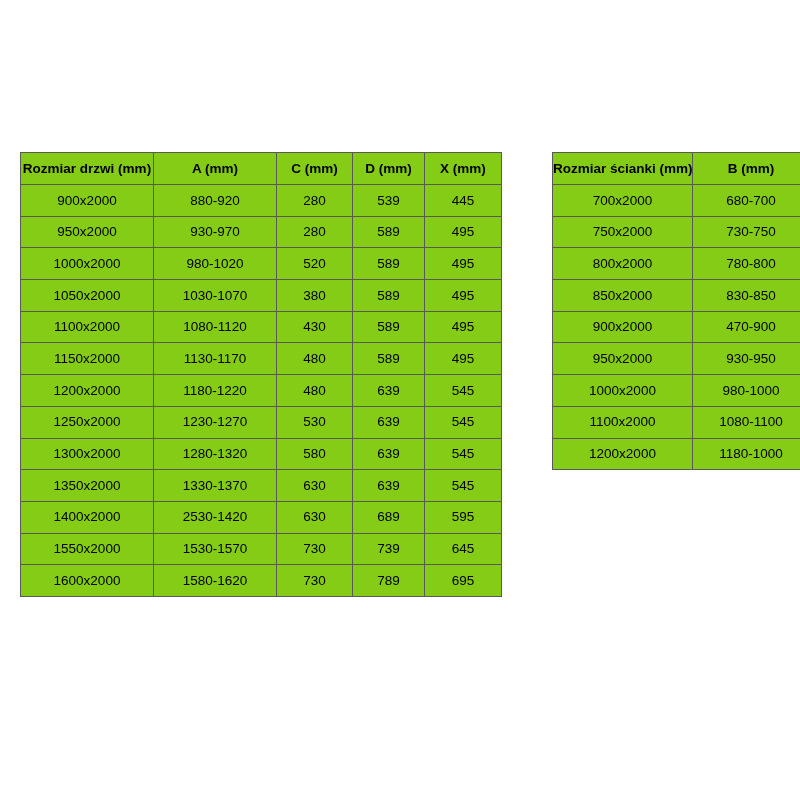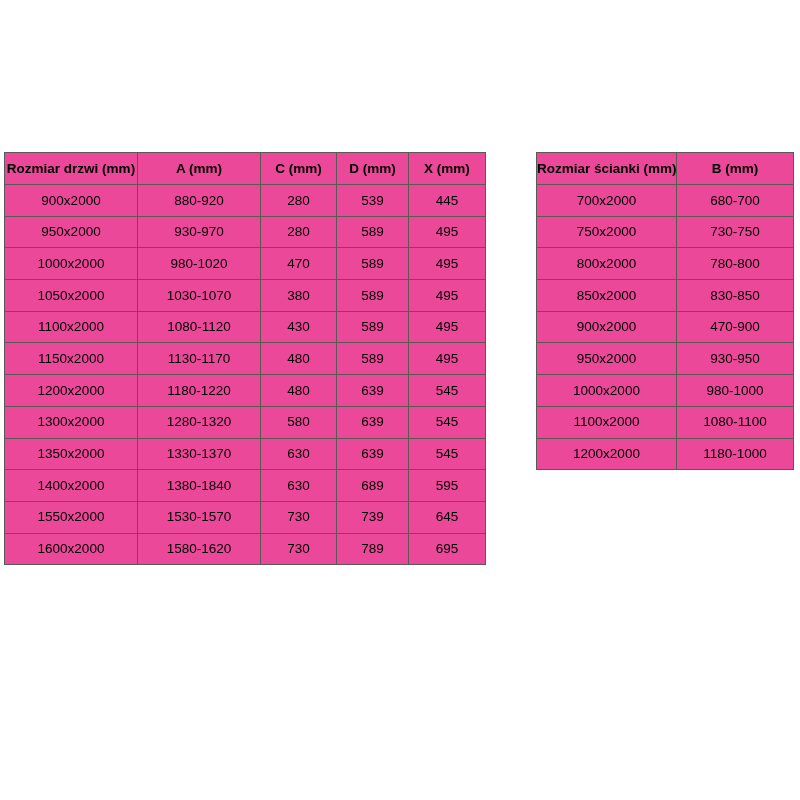--- a/index.html
+++ b/index.html
@@ -11,21 +11,22 @@
     width: 800px;
     height: 800px;
     position: relative;
     font-family: "Liberation Sans", sans-serif;
     color: #000000;
   }
   table.spec-table {
     position: absolute;
     border-collapse: collapse;
     table-layout: fixed;
-    background: #ec4899;
+    background: #84cc16;
+    margin-left: 16px;
   }
   table.spec-table th,
   table.spec-table td {
     border: 1px solid #595959;
     text-align: center;
     vertical-align: middle;
     padding: 0;
     font-size: 13.5px;
     line-height: 1;
     color: #000000;
@@ -89,21 +90,21 @@
       <tr>
         <td>950x2000</td>
         <td>930-970</td>
         <td>280</td>
         <td>589</td>
         <td>495</td>
       </tr>
       <tr>
         <td>1000x2000</td>
         <td>980-1020</td>
-        <td>470</td>
+        <td>520</td>
         <td>589</td>
         <td>495</td>
       </tr>
       <tr>
         <td>1050x2000</td>
         <td>1030-1070</td>
         <td>380</td>
         <td>589</td>
         <td>495</td>
       </tr>
@@ -122,36 +123,43 @@
         <td>495</td>
       </tr>
       <tr>
         <td>1200x2000</td>
         <td>1180-1220</td>
         <td>480</td>
         <td>639</td>
         <td>545</td>
       </tr>
       <tr>
+        <td>1250x2000</td>
+        <td>1230-1270</td>
+        <td>530</td>
+        <td>639</td>
+        <td>545</td>
+      </tr>
+      <tr>
         <td>1300x2000</td>
         <td>1280-1320</td>
         <td>580</td>
         <td>639</td>
         <td>545</td>
       </tr>
       <tr>
         <td>1350x2000</td>
         <td>1330-1370</td>
         <td>630</td>
         <td>639</td>
         <td>545</td>
       </tr>
       <tr>
         <td>1400x2000</td>
-        <td>1380-1840</td>
+        <td>2530-1420</td>
         <td>630</td>
         <td>689</td>
         <td>595</td>
       </tr>
       <tr>
         <td>1550x2000</td>
         <td>1530-1570</td>
         <td>730</td>
         <td>739</td>
         <td>645</td>

